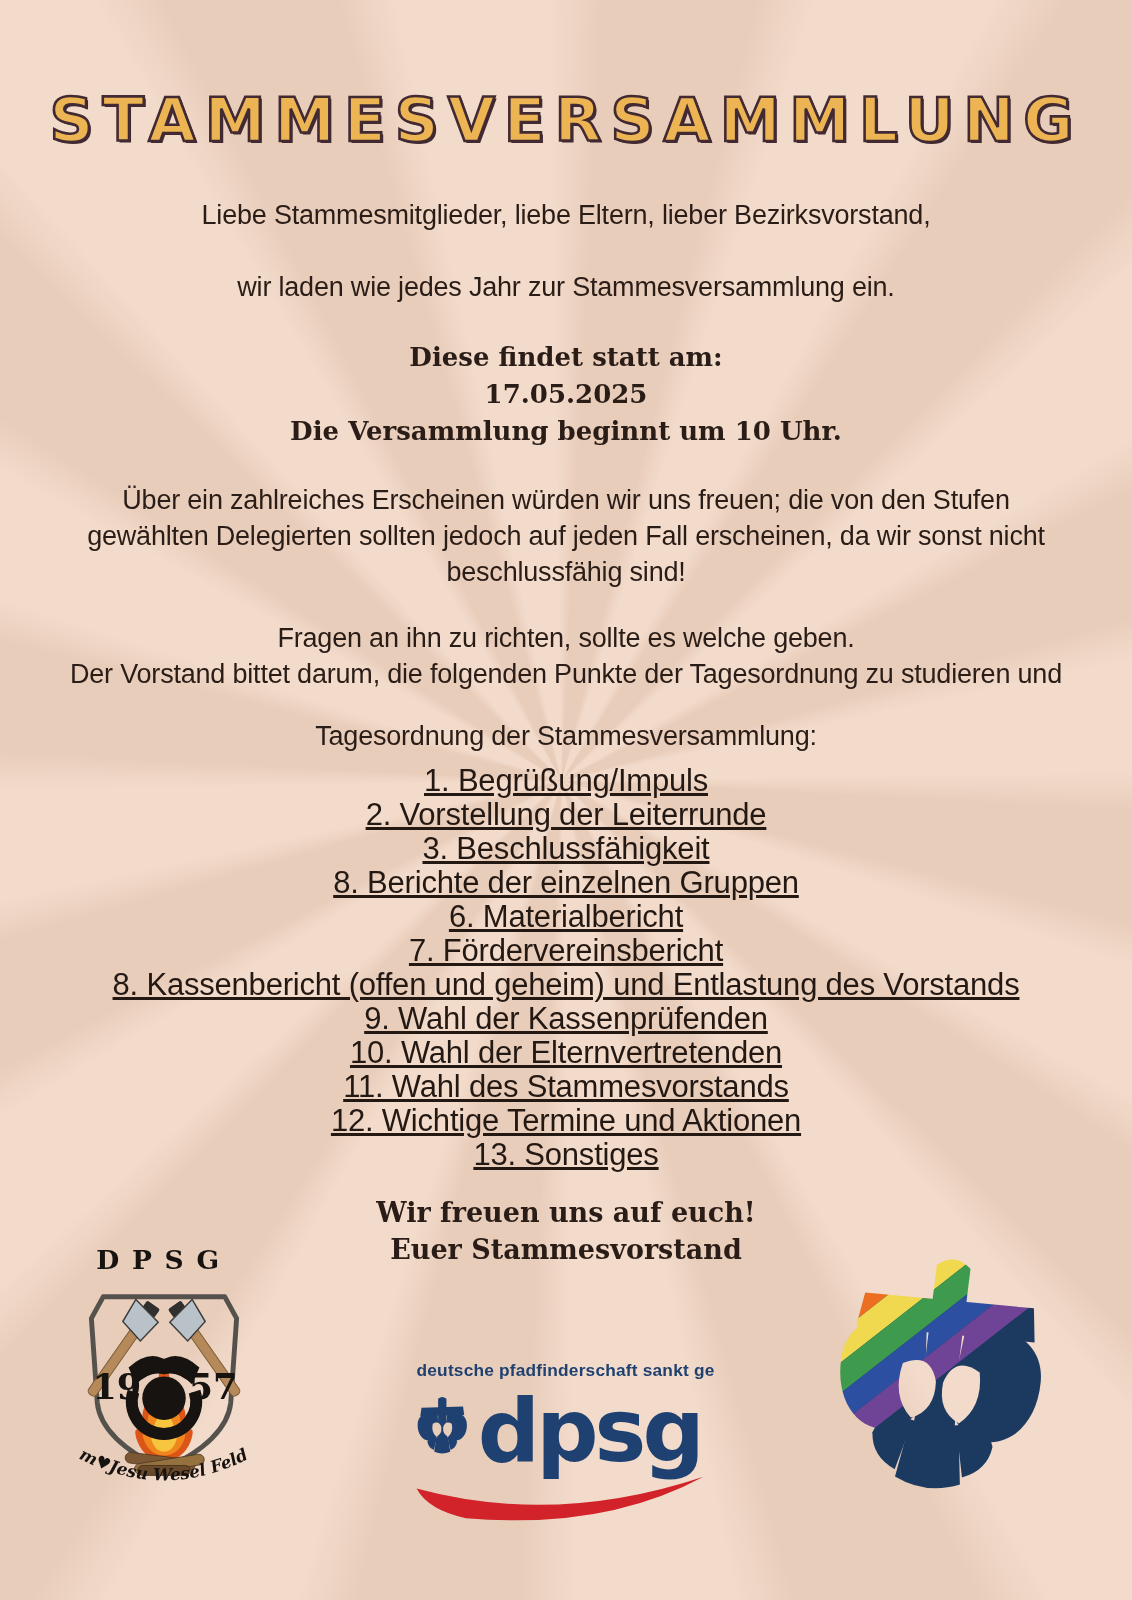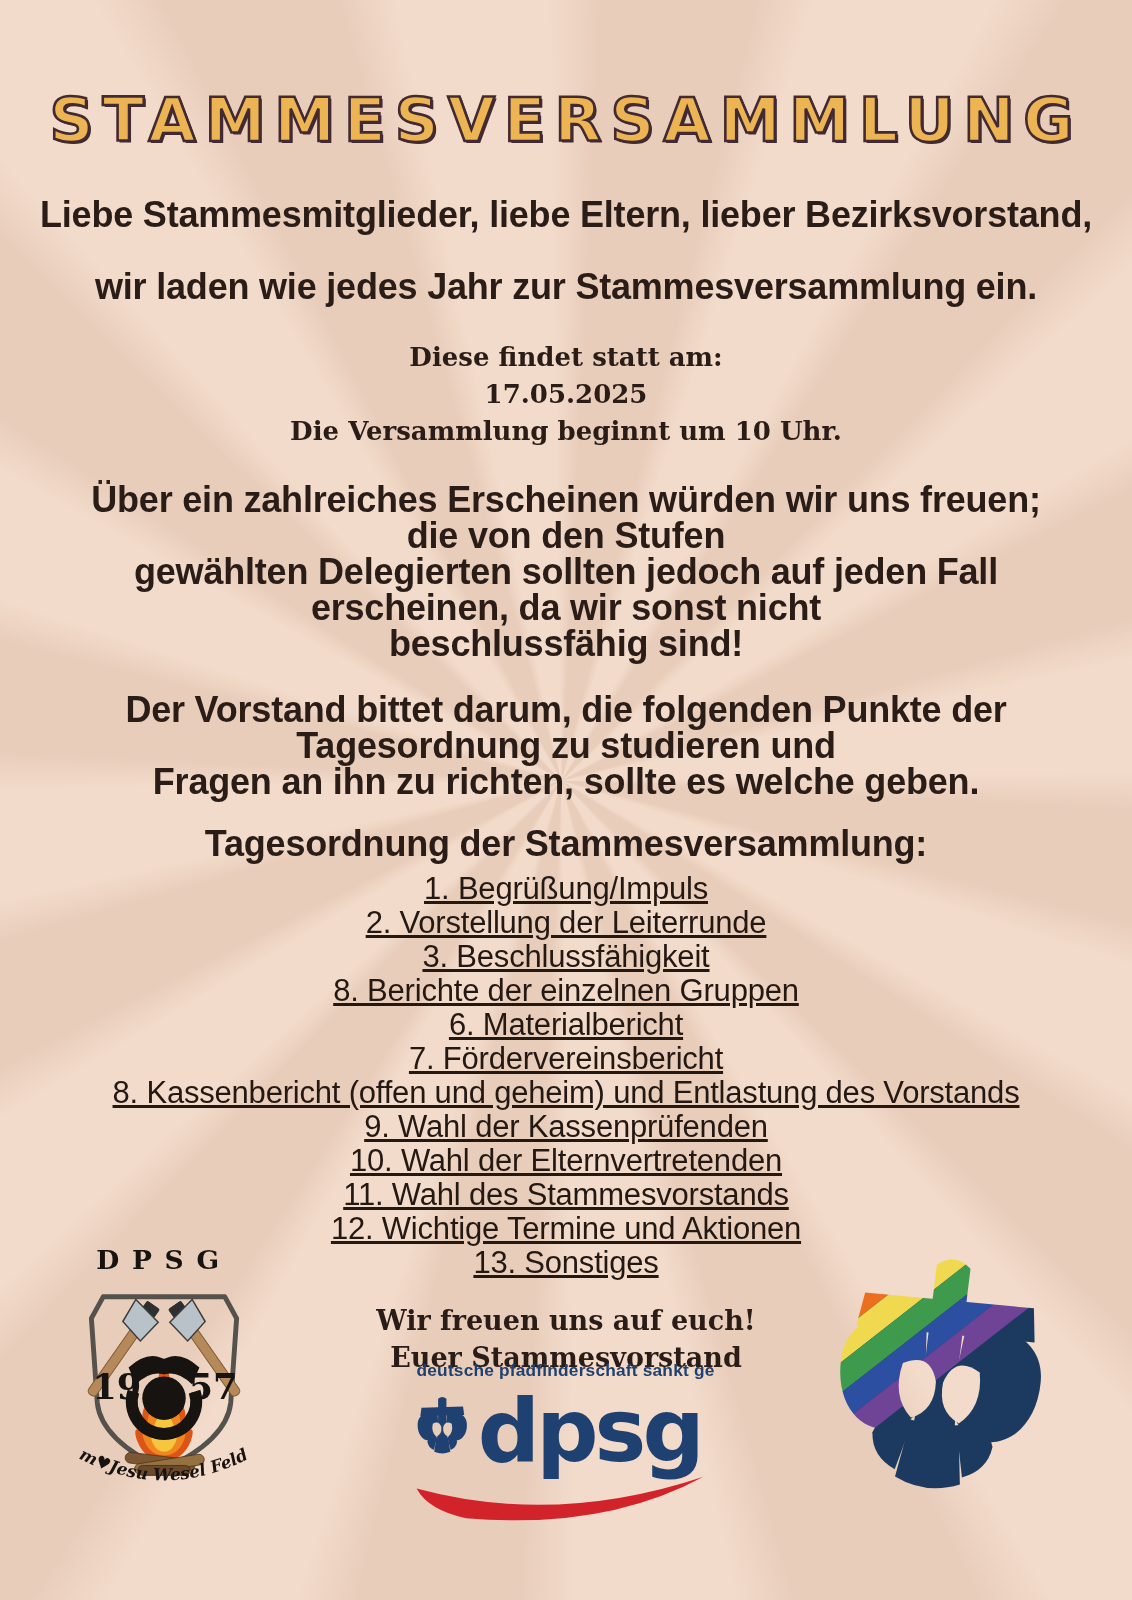--- a/index.html
+++ b/index.html
@@ -19,21 +19,21 @@
   .title{
     margin-top:84px;
     font-family:"DejaVu Sans", sans-serif;
     font-weight:bold;
     font-size:61px;
     letter-spacing:9px;
     color:#ecb453;
     -webkit-text-stroke:2.6px #422a33;
     text-shadow:2px 2px 0 #422a33;
   }
-  .sans-b{font-weight:bold;font-size:36px;letter-spacing:-0.2px;line-height:36px;}
+  .sans-b{font-weight:normal;font-size:27px;letter-spacing:-0.2px;line-height:36px;}
   .serif-b{font-family:"DejaVu Serif", serif;font-weight:bold;font-size:26px;line-height:37px;}
   .intro1{margin-top:42px;}
   .intro2{margin-top:36px;}
   .dateblock{margin-top:34px;}
   .notice{margin-top:32px;padding:0 70px;}
   .request{margin-top:30px;padding:0 60px;}
   .agenda-heading{margin-top:26px;}
   .agenda-list{list-style:none;margin:10px 0 0 0;padding:0;}
   .agenda-list li{font-size:31px;font-weight:normal;line-height:34px;letter-spacing:-0.2px;color:#241813;text-decoration:underline;}
   .closing{margin-top:22px;}
@@ -85,22 +85,22 @@
       <div class="serif-b">Die Versammlung beginnt um 10 Uhr.</div>
     </div>
 
     <div class="notice">
       <div class="sans-b">Über ein zahlreiches Erscheinen würden wir uns freuen; die von den Stufen</div>
       <div class="sans-b">gewählten Delegierten sollten jedoch auf jeden Fall erscheinen, da wir sonst nicht</div>
       <div class="sans-b">beschlussfähig sind!</div>
     </div>
 
     <div class="request">
+      <div class="sans-b">Fragen an ihn zu richten, sollte es welche geben.</div>
       <div class="sans-b">Der Vorstand bittet darum, die folgenden Punkte der Tagesordnung zu studieren und</div>
-      <div class="sans-b">Fragen an ihn zu richten, sollte es welche geben.</div>
     </div>
 
     <div class="sans-b agenda-heading">Tagesordnung der Stammesversammlung:</div>
 
     <ul class="agenda-list">
       <li>1. Begrüßung/Impuls</li>
       <li>2. Vorstellung der Leiterrunde</li>
       <li>3. Beschlussfähigkeit</li>
       <li>8. Berichte der einzelnen Gruppen</li>
       <li>6. Materialbericht</li>

